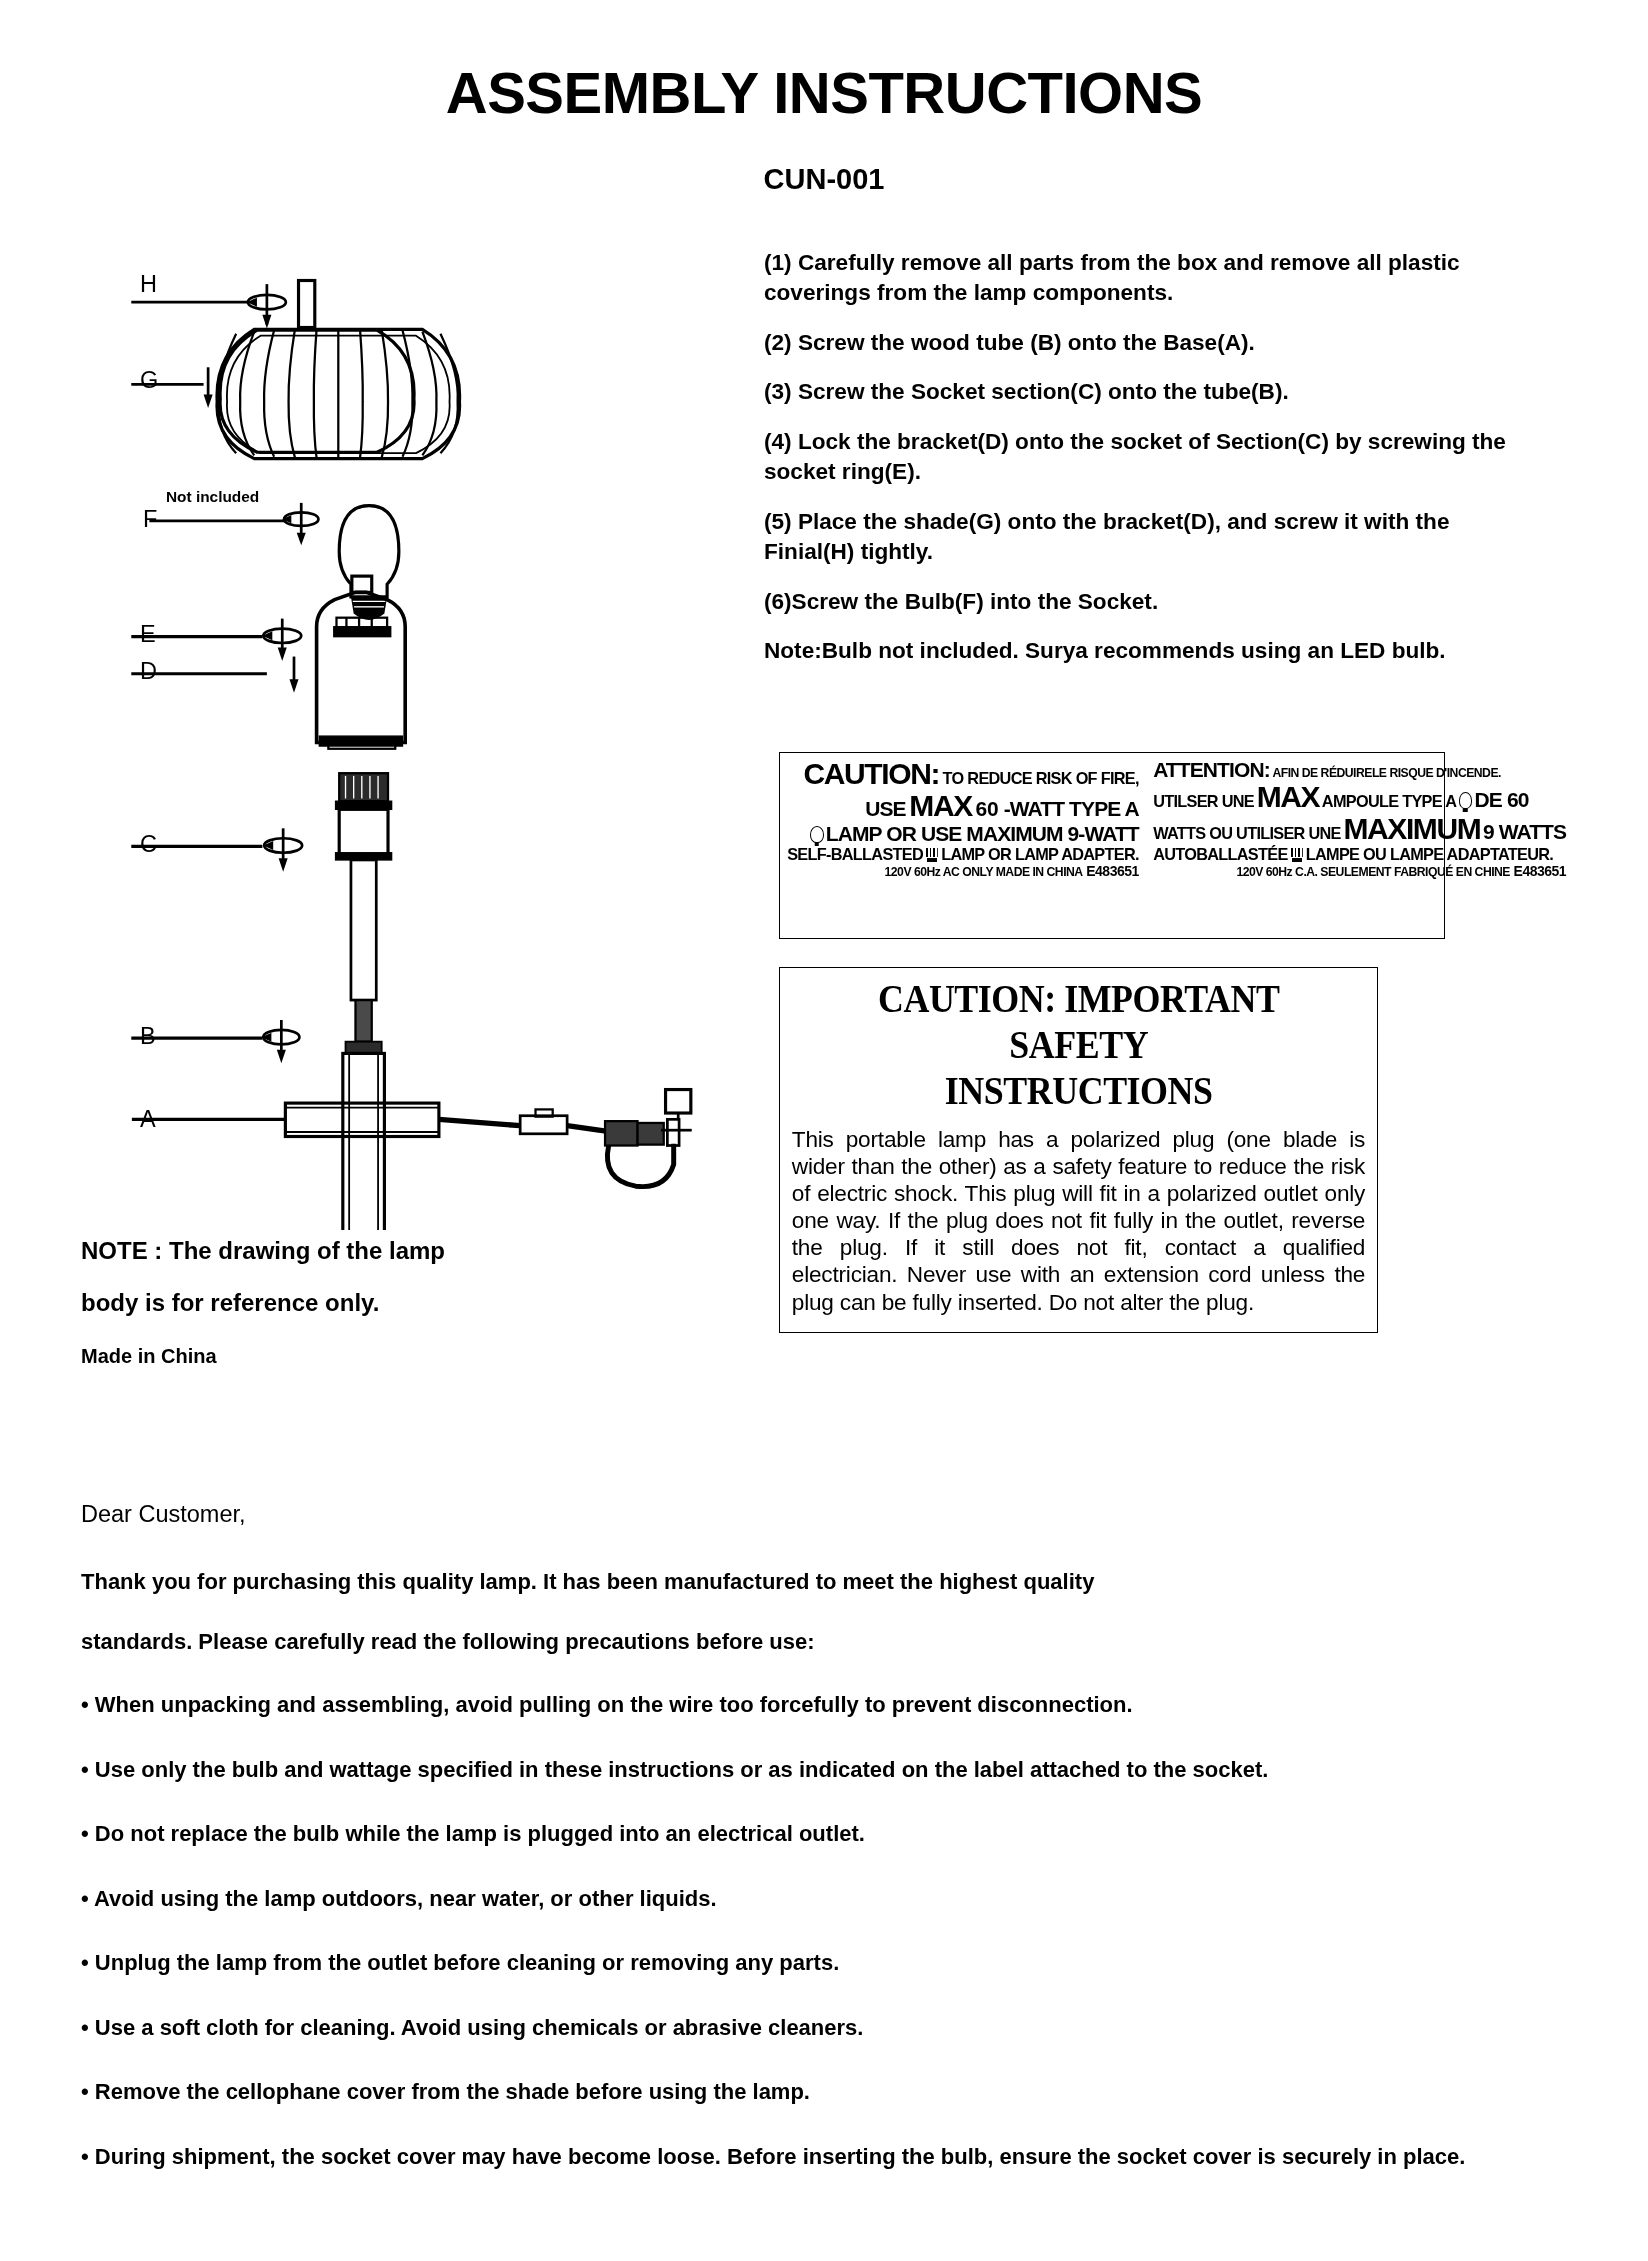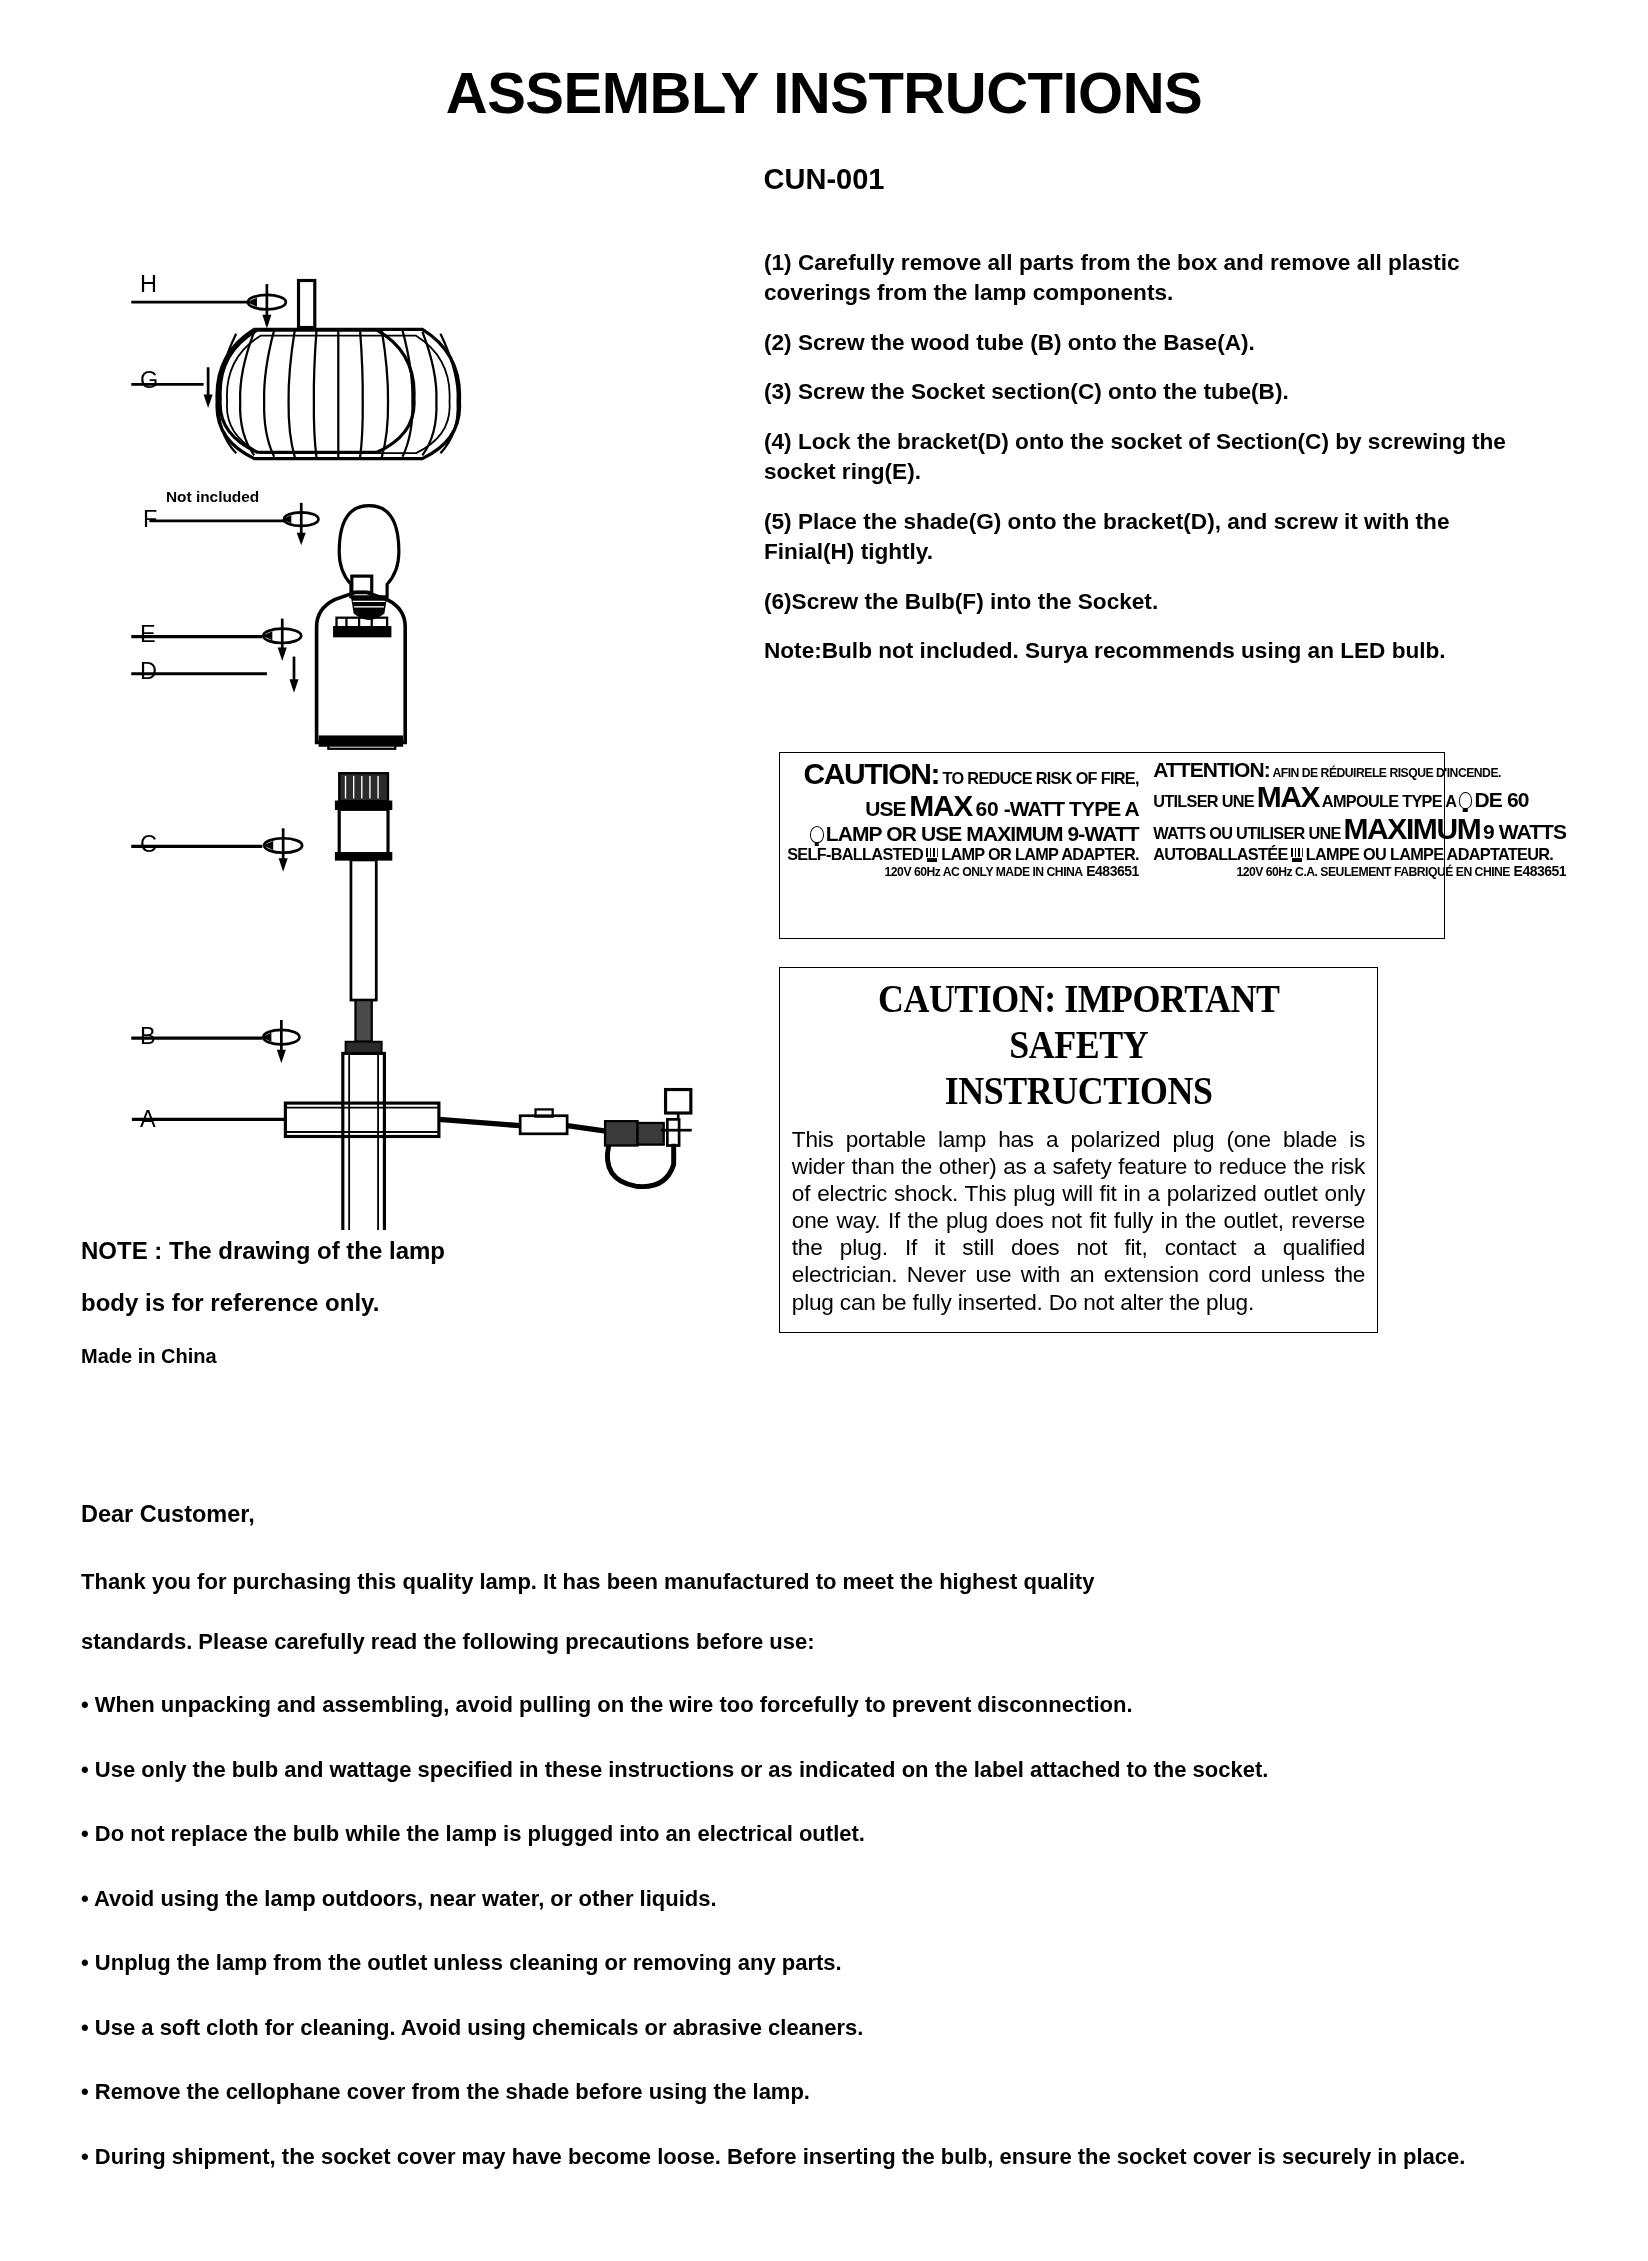--- a/index.html
+++ b/index.html
@@ -74,21 +74,21 @@
     text-align:justify;letter-spacing:-0.2px;
   }
 
   
   #diagram-note{left:81px;top:1239px;width:565px;}
   #diagram-note .nline{font-size:24px;font-weight:bold;line-height:1.0;margin-bottom:28px;}
   #made-in-china{left:81px;top:1345px;font-size:20px;font-weight:bold;}
 
   
   #letter{left:81px;top:1501px;width:1492px;}
-  #letter-salutation{font-size:23.5px;font-weight:bold;margin-bottom:43px;}
+  #letter-salutation{font-size:23.5px;font-weight:normal;margin-bottom:43px;}
   .letter-line{font-size:22px;font-weight:bold;line-height:1.0;margin-bottom:38px;}
   .bullet-item{font-size:22px;font-weight:bold;line-height:1.25;margin-bottom:37px;}
 
   
   #diagram{left:68px;top:235px;width:678px;height:995px;}
   #diagram svg{display:block;}
   .lbl{font-size:23.5px;font-weight:normal;font-family:"Liberation Sans",sans-serif;}
   .nin{font-size:15.4px;font-weight:bold;font-family:"Liberation Sans",sans-serif;}
 </style>
 </head>
@@ -324,18 +324,18 @@
 
 <div class="abs" id="letter">
   <div id="letter-salutation">Dear Customer,</div>
   <div class="letter-line">Thank you for purchasing this quality lamp. It has been manufactured to meet the highest quality</div>
   <div class="letter-line">standards. Please carefully read the following precautions before use:</div>
 
   <div class="bullet-item">• When unpacking and assembling, avoid pulling on the wire too forcefully to prevent disconnection.</div>
   <div class="bullet-item">• Use only the bulb and wattage specified in these instructions or as indicated on the label attached to the socket.</div>
   <div class="bullet-item">• Do not replace the bulb while the lamp is plugged into an electrical outlet.</div>
   <div class="bullet-item">• Avoid using the lamp outdoors, near water, or other liquids.</div>
-  <div class="bullet-item">• Unplug the lamp from the outlet unless cleaning or removing any parts.</div>
+  <div class="bullet-item">• Unplug the lamp from the outlet before cleaning or removing any parts.</div>
   <div class="bullet-item">• Use a soft cloth for cleaning. Avoid using chemicals or abrasive cleaners.</div>
   <div class="bullet-item">• Remove the cellophane cover from the shade before using the lamp.</div>
   <div class="bullet-item">• During shipment, the socket cover may have become loose. Before inserting the bulb, ensure the socket cover is securely in place.</div>
 </div>
 
 
 </body></html>

